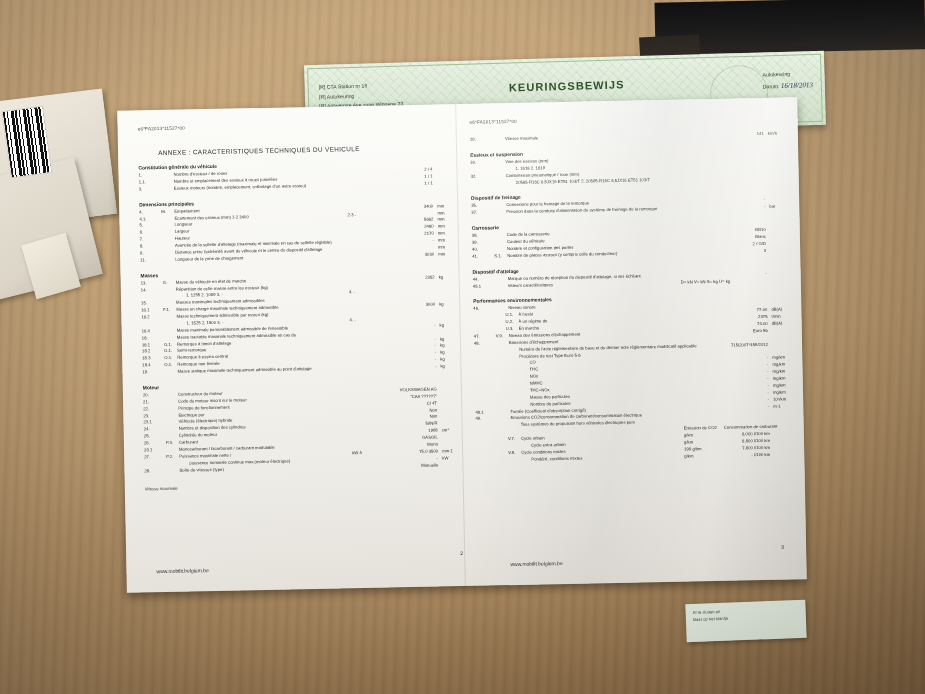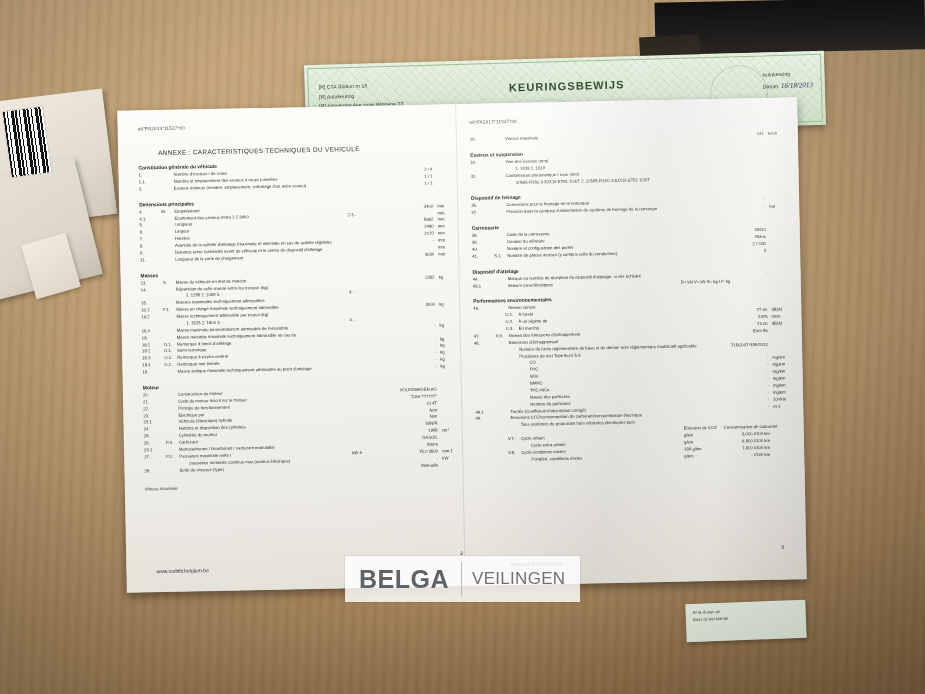--- a/index.html
+++ b/index.html
@@ -901,23 +901,18 @@
           </div>
         </div>
     </div>
 
     <div class="foot-url left">www.mobilit.belgium.be</div>
     <div class="foot-url right">www.mobilit.belgium.be</div>
     <div class="pagenum left">2</div>
     <div class="pagenum right">3</div>
   </div>
 
-  <div class="watermark">
-    <div class="wm-belga">BELGA</div>
-    <div class="wm-div"></div>
-    <div class="wm-veil">VEILINGEN</div>
-  </div>
 
   <div class="small-label">
     <div>Af te sluiten en</div>
     <div>klaar op het klantje</div>
   </div>
 </div>
 
 </body></html>

